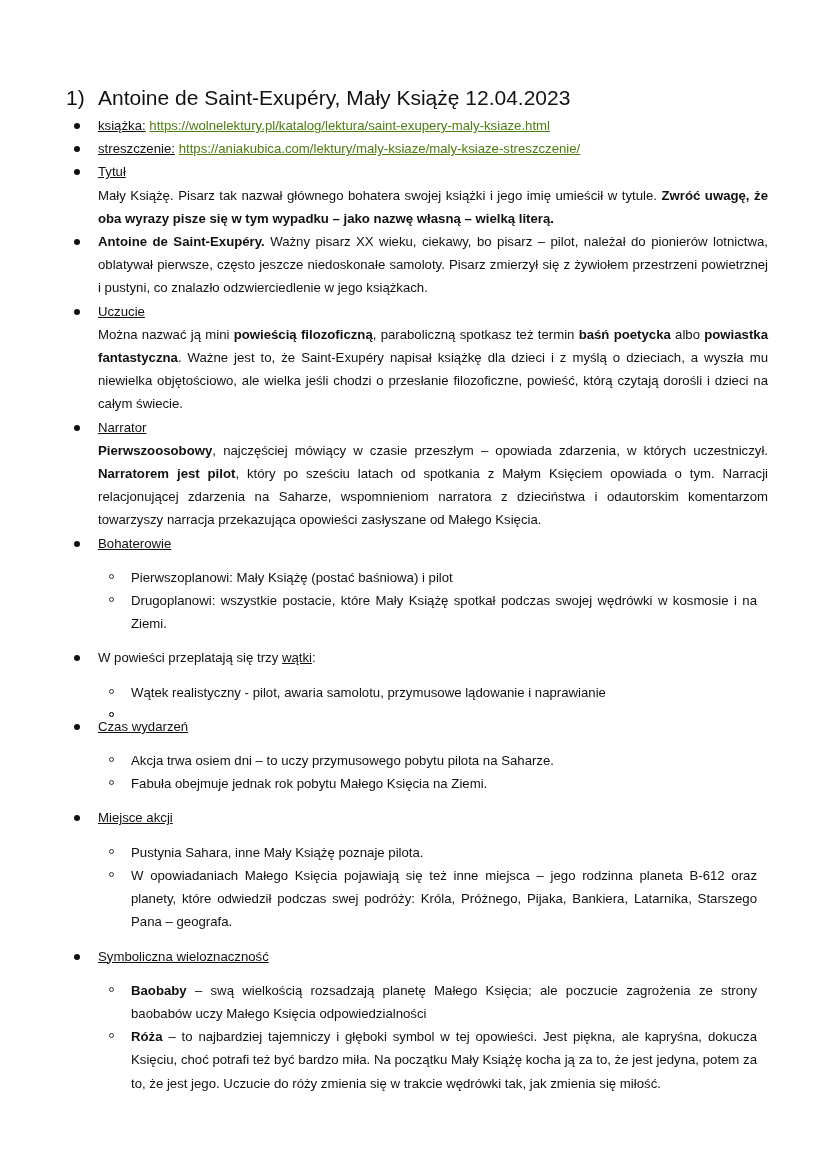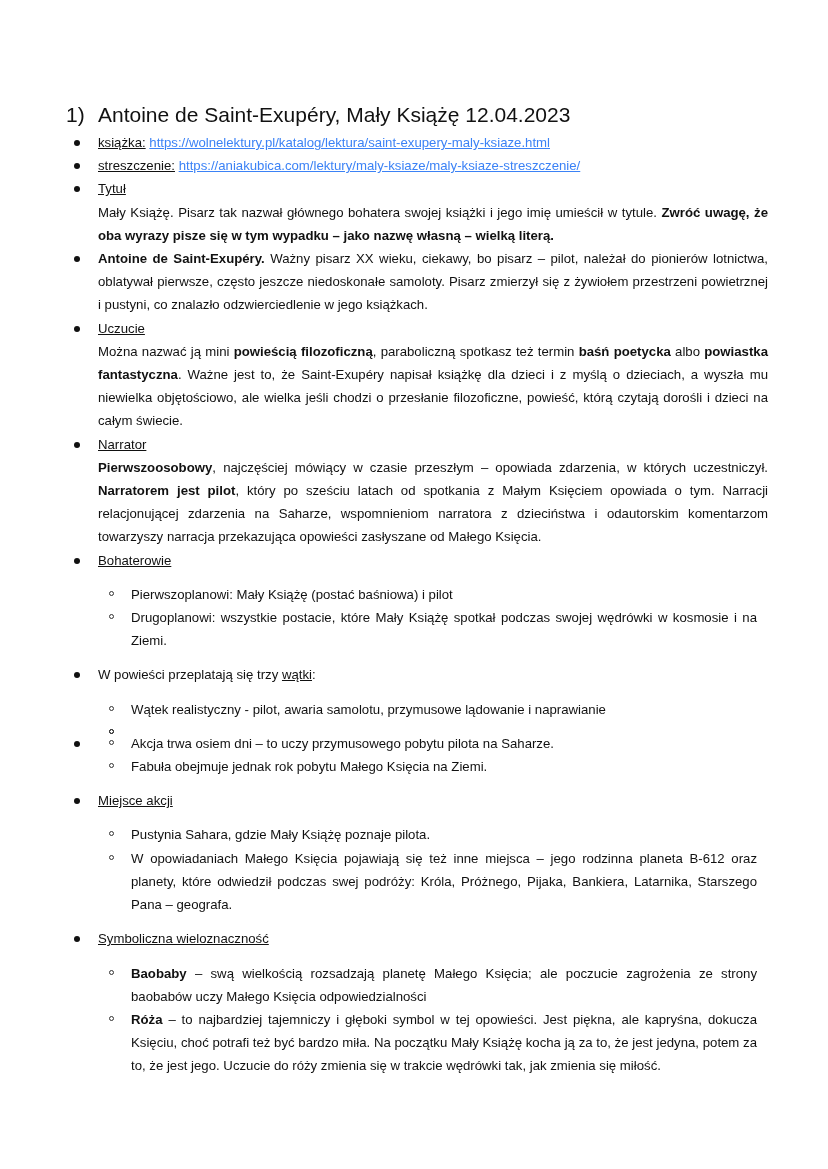--- a/index.html
+++ b/index.html
@@ -2,34 +2,34 @@
 <html><head>
 <meta charset="utf-8">
 <style>
   html, body { margin: 0; padding: 0; background: #ffffff; }
   body {
     width: 828px; height: 1169px; overflow: hidden;
     font-family: "Liberation Sans", sans-serif;
     color: #111111;
     position: relative;
   }
-  .page { position: absolute; left: 0; top: 17px; width: 828px; height: 961px; }
+  .page { position: absolute; left: 0; top: 0; width: 828px; height: 961px; }
   .heading {
     position: absolute; left: 66px; top: 84px;
     font-size: 21px; line-height: 28px; color: #111;
     white-space: nowrap;
   }
   .heading .num { display: inline-block; width: 32px; }
   ul.l1 { list-style: none; margin: 0; padding: 0; position: absolute; left: 74px; top: 114px; width: 694px; }
   ul.l1 > li { position: relative; padding-left: 24px; font-size: 13.2px; line-height: 23.2px; }
   ul.l1 > li > .b1 {
     position: absolute; left: 0; top: 9px; width: 6px; height: 6px; border-radius: 50%; background: #111;
   }
   .u { text-decoration: underline; }
-  a { color: #3b82f6; text-decoration: underline; }
+  a { color: #4d7c0f; text-decoration: underline; }
   .para { text-align: justify; }
   b { font-weight: bold; }
   ul.l2 { list-style: none; margin: 11px; padding: 0; }
   ul.l2 > li { position: relative; padding-left: 22px; text-align: justify; }
   ul.l2 > li > .b2 {
     position: absolute; left: 0; top: 8px; width: 5px; height: 5px; border-radius: 50%;
     border: 1px solid #333; box-sizing: border-box;
   }
 </style>
 </head>
@@ -92,31 +92,32 @@
       <div><span>W powieści przeplatają się trzy </span><span class="u">wątki</span><span>:</span></div>
       <ul class="l2">
         <li><span class="b2"></span><span>Wątek realistyczny - pilot, awaria samolotu, przymusowe lądowanie i naprawianie</span></li>
         <li><span class="b2"></span></li>
         <li><span class="b2"></span></li>
       </ul>
     </li>
 
     <li>
       <span class="b1"></span>
+      <div class="u">Czas wydarzeń</div>
       <ul class="l2">
         <li><span class="b2"></span><span>Akcja trwa osiem dni – to uczy przymusowego pobytu pilota na Saharze.</span></li>
         <li><span class="b2"></span><span>Fabuła obejmuje jednak rok pobytu Małego Księcia na Ziemi.</span></li>
       </ul>
     </li>
 
     <li>
       <span class="b1"></span>
       <div class="u">Miejsce akcji</div>
       <ul class="l2">
-        <li><span class="b2"></span><span>Pustynia Sahara, gdzie Mały Książę poznaje pilota.</span></li>
+        <li><span class="b2"></span><span>Pustynia Sahara, inne Mały Książę poznaje pilota.</span></li>
         <li><span class="b2"></span><span>W opowiadaniach Małego Księcia pojawiają się też inne miejsca – jego rodzinna planeta B-612 oraz planety, które odwiedził podczas swej podróży: Króla, Próżnego, Pijaka, Bankiera, Latarnika, Starszego Pana – geografa.</span></li>
       </ul>
     </li>
 
     <li>
       <span class="b1"></span>
       <div class="u">Symboliczna wieloznaczność</div>
       <ul class="l2">
         <li><span class="b2"></span><b>Baobaby</b><span> – swą wielkością rozsadzają planetę Małego Księcia; ale poczucie zagrożenia ze strony baobabów uczy Małego Księcia odpowiedzialności</span></li>
         <li><span class="b2"></span><b>Róża</b><span> – to najbardziej tajemniczy i głęboki symbol w tej opowieści. Jest piękna, ale kapryśna, dokucza Księciu, choć potrafi też być bardzo miła. Na początku Mały Książę kocha ją za to, że jest jedyna, potem za to, że jest jego. Uczucie do róży zmienia się w trakcie wędrówki tak, jak zmienia się miłość.</span></li>

